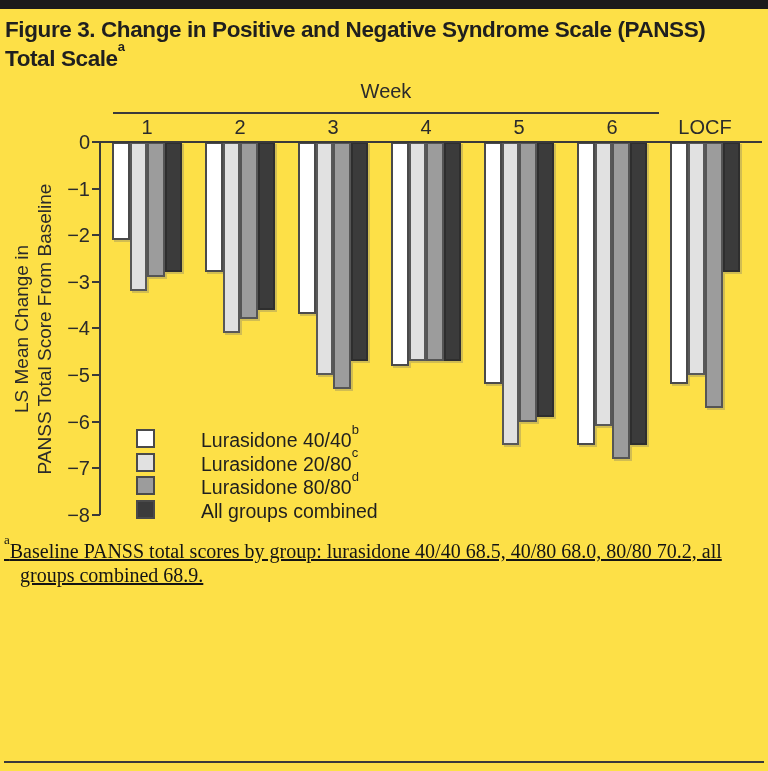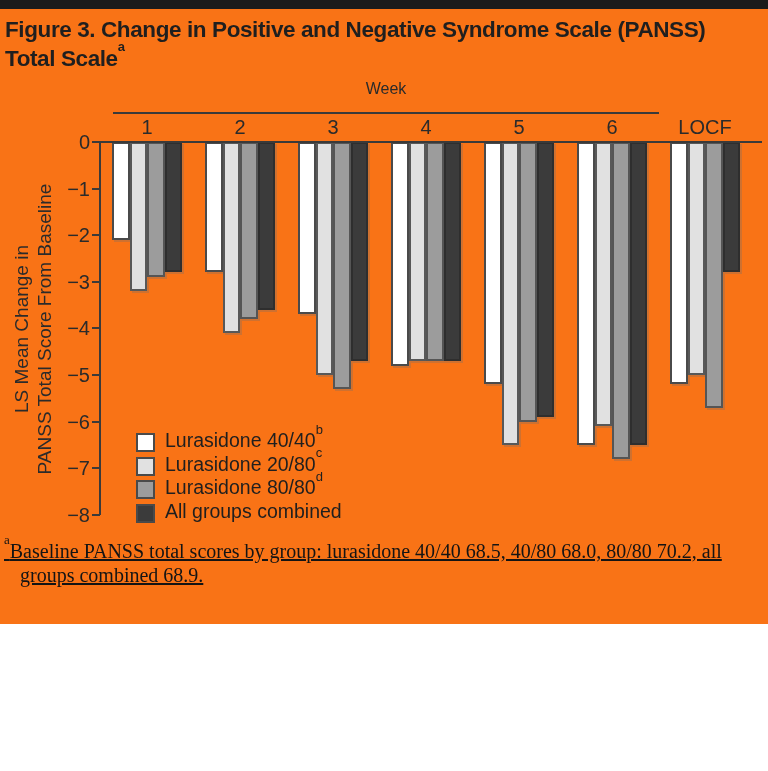--- a/index.html
+++ b/index.html
@@ -1,37 +1,37 @@
 <!DOCTYPE html>
 <html><head>
 <meta charset="utf-8">
 <style>
   html,body{margin:0;padding:0;background:#fff;}
-  #page{position:relative;width:768px;height:624px;background:#f97316;overflow:hidden;
+  #page{position:relative;width:768px;height:771px;background:#fde047;overflow:hidden;
         font-family:"Liberation Sans",sans-serif;color:#1f1f1f;}
   #top-bar{position:absolute;left:0;top:0;width:768px;height:9px;background:#1b1b1b;}
   #title{position:absolute;left:5px;top:15px;width:760px;font-weight:bold;
          font-size:22.5px;line-height:29px;letter-spacing:-0.4px;color:#1f1f1f;white-space:nowrap;}
   #title sup{font-size:13px;line-height:0;position:relative;top:-7px;letter-spacing:0;}
   #week-header{position:absolute;left:336px;top:80px;width:100px;text-align:center;
-               font-size:16px;color:#2b2b2b;}
+               font-size:20px;color:#2b2b2b;}
   #week-line{position:absolute;left:113px;top:112px;width:546px;height:2px;background:#3a3a3a;}
   .week-num{position:absolute;top:114px;height:26px;line-height:26px;text-align:center;
             font-size:20px;color:#2b2b2b;}
   #zero-line{position:absolute;left:100px;top:141px;width:662px;height:2px;background:#3a3a3a;z-index:5;}
   #y-axis-line{position:absolute;left:99px;top:141px;width:2px;height:374px;background:#3a3a3a;}
   .tick-mark{position:absolute;width:8px;height:2px;background:#3a3a3a;}
   .tick-label{position:absolute;width:44px;height:26px;line-height:26px;text-align:right;
               font-size:20px;color:#2b2b2b;}
   #y-axis-title{position:absolute;left:33px;top:330px;width:420px;margin-left:-210px;margin-top:-24px;
                 transform:rotate(-90deg);text-align:center;font-size:19px;line-height:23px;color:#2b2b2b;}
   .bar{position:absolute;top:142px;box-sizing:border-box;border:2px solid #4a4a4a;
        box-shadow:2px 2px 0 rgba(110,110,110,0.30);z-index:2;}
   #legend{position:absolute;left:136px;top:429px;z-index:6;}
-  .legend-row{position:absolute;left:0;height:23px;display:flex;align-items:flex-end;}
+  .legend-row{position:absolute;left:0;height:23px;display:flex;align-items:flex-start;gap:36px;}
   .legend-swatch{width:15px;height:15px;box-sizing:content-box;border:2px solid #4a4a4a;margin-right:10px;}
   .legend-label{font-size:19.5px;color:#1f1f1f;white-space:nowrap;}
   .legend-label sup{font-size:13px;line-height:0;position:relative;top:-6px;}
   #footnotes{position:absolute;left:4px;top:539px;width:757px;
              font-family:"Liberation Serif",serif;font-size:20px;line-height:24px;color:#141414;text-decoration:underline;}
   .fn{padding-left:16px;text-indent:-16px;margin:0;}
   .fn sup{font-size:13px;line-height:0;position:relative;top:-6px;}
   #bottom-rule{position:absolute;left:4px;top:761px;width:760px;height:2px;background:#3a3a3a;}
 </style>
 </head>

